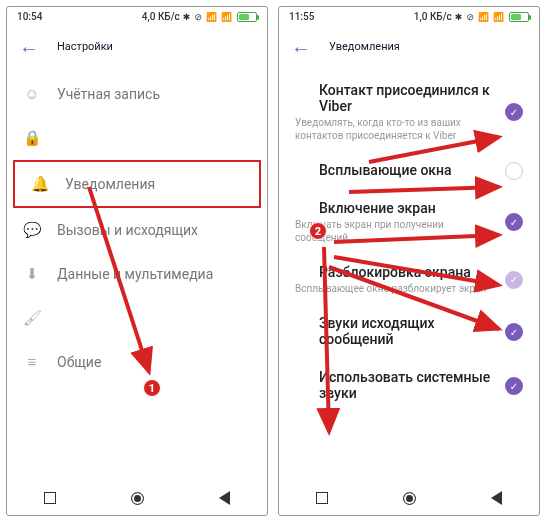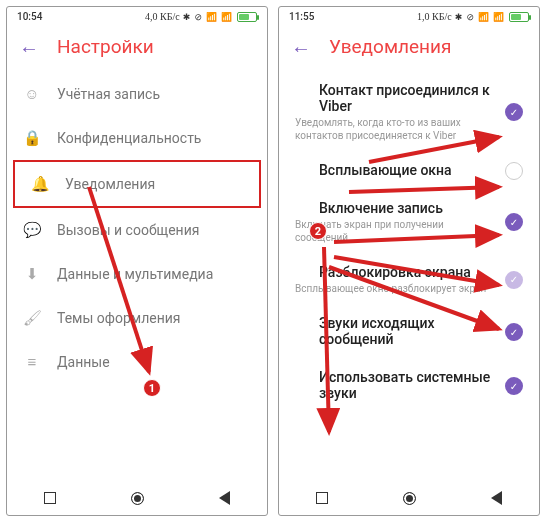--- a/index.html
+++ b/index.html
@@ -1,27 +1,27 @@
 <!DOCTYPE html>
 <html><head>
 <meta charset="utf-8">
 <style>
   * { box-sizing: border-box; margin: 0; padding: 0; }
   body { font-family: -apple-system, Roboto, Arial, sans-serif; background: #fff; }
   .wrap { display: flex; gap: 10px; padding: 6px; }
   .phone { width: 262px; height: 510px; border: 1.5px solid #999; border-radius: 3px; background: #fff; display: flex; flex-direction: column; position: relative; overflow: hidden; }
   .status { display: flex; justify-content: space-between; align-items: center; padding: 4px 10px 2px; font-size: 10px; color: #333; font-weight: 500; }
-  .status-right { display: flex; align-items: center; gap: 3px; font-family: Liberation Serif, serif; }
+  .status-right { display: flex; align-items: center; gap: 3px; }
   .status-icons { font-size: 9px; letter-spacing: 1px; }
   .battery { display: inline-block; width: 20px; height: 10px; border: 1px solid #4a4; border-radius: 2px; position: relative; }
   .battery::after { content: ""; position: absolute; right: -3px; top: 2px; width: 2px; height: 5px; background: #4a4; border-radius: 1px; }
   .battery-fill { position: absolute; left: 1px; top: 1px; height: 6px; width: 55%; background: #6c6; border-radius: 1px; }
   .header { display: flex; align-items: center; padding: 10px 12px 14px; gap: 18px; }
   .back-arrow { color: #7a5bbc; font-size: 20px; }
-  .title { font-size: 19px; color: #ef4444; font-weight: 400; }
+  .title { font-size: 11px; color: #0f172a; font-weight: 400; }
   .list { flex: 1; overflow: hidden; }
   .row { display: flex; align-items: center; padding: 13px 16px; gap: 16px; color: #888; }
   .row .icon { width: 18px; text-align: center; font-size: 15px; color: #aaa; }
   .row .label { font-size: 14px; color: #777; }
   .item { padding: 10px 16px; position: relative; }
   .item .t { font-size: 14px; color: #222; font-weight: 500; margin-bottom: 2px; margin-left: 24px; }
   .item .s { font-size: 10px; color: #999; line-height: 1.3; }
   .item-flex { display: flex; justify-content: space-between; align-items: center; }
   .check { width: 18px; height: 18px; border-radius: 50%; display: flex; align-items: center; justify-content: center; flex-shrink: 0; }
   .check.on { background: #7a5bbc; color: #fff; font-size: 10px; }
@@ -55,41 +55,39 @@
       <span class="back-arrow">←</span>
       <span class="title">Настройки</span>
     </div>
     <div class="list">
       <div class="row">
         <span class="icon">☺</span>
         <span class="label">Учётная запись</span>
       </div>
       <div class="row">
         <span class="icon">🔒</span>
-        <span class="label">Конфиденциальность</span>
       </div>
       <div class="row redbox" style="margin:0 6px;">
         <span class="icon">🔔</span>
         <span class="label">Уведомления</span>
       </div>
       <div class="row">
         <span class="icon">💬</span>
-        <span class="label">Вызовы и сообщения</span>
+        <span class="label">Вызовы и исходящих</span>
       </div>
       <div class="row">
         <span class="icon">⬇</span>
         <span class="label">Данные и мультимедиа</span>
       </div>
       <div class="row">
         <span class="icon">🖌</span>
-        <span class="label">Темы оформления</span>
       </div>
       <div class="row">
         <span class="icon">≡</span>
-        <span class="label">Данные</span>
+        <span class="label">Общие</span>
       </div>
     </div>
     <div class="num-badge" style="left:136px; top:372px;">1</div>
     <svg class="arrow" style="left:60px; top:170px; width:100px; height:210px;">
       <defs>
           <marker id="ah1" markerWidth="8" markerHeight="8" refX="6" refY="3" orient="auto">
             <polygon points="0 0, 7 3, 0 6" fill="#d62222"></polygon>
           </marker>
         </defs>
       <line x1="22" y1="10" x2="82" y2="195" stroke="#d62222" stroke-width="4" marker-end="url(#ah1)"></line>
@@ -125,21 +123,21 @@
           <div class="check on">✓</div>
         </div>
         <div class="item item-flex">
           <div style="flex: 1 1 0%; padding-right: 0;">
             <div class="t">Всплывающие окна</div>
           </div>
           <div class="check off"></div>
         </div>
         <div class="item item-flex">
           <div style="flex: 1 1 0%; padding-right: 8px;">
-            <div class="t">Включение запись</div>
+            <div class="t">Включение экран</div>
             <div class="s">Включать экран при получении сообщений</div>
           </div>
           <div class="check on">✓</div>
         </div>
         <div class="item item-flex">
           <div style="flex: 1 1 0%; padding-right: 8px;">
             <div class="t">Разблокировка экрана</div>
             <div class="s">Всплывающее окно разблокирует экран</div>
           </div>
           <div class="check dim">✓</div>

